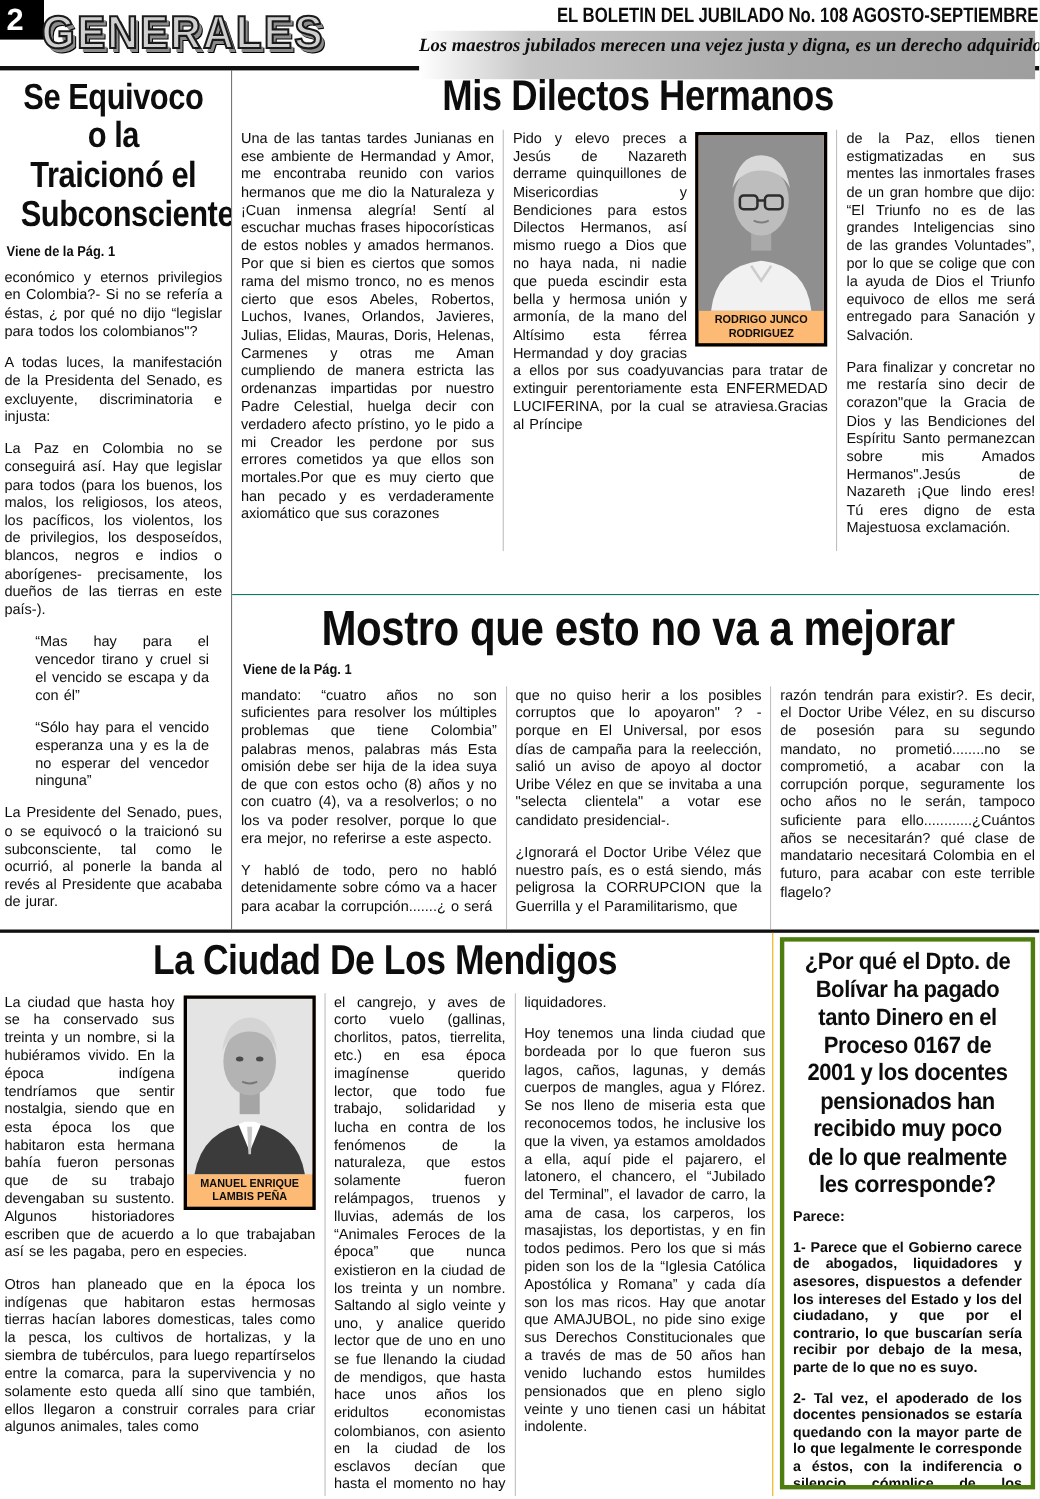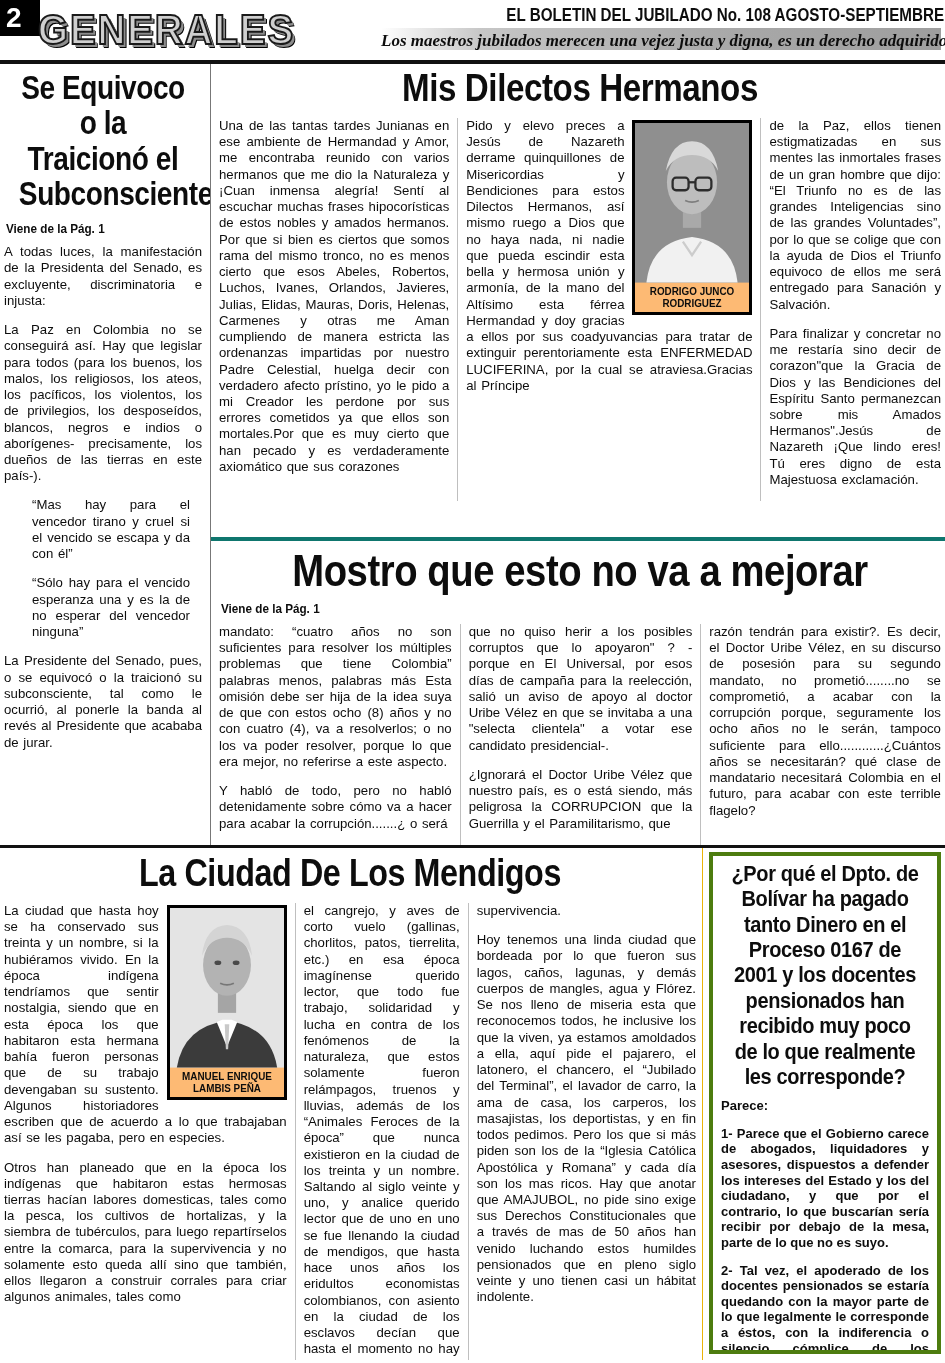--- a/index.html
+++ b/index.html
@@ -21,21 +21,21 @@
     letter-spacing:2px; color:#cfcfcf; -webkit-text-stroke:2px #1a1a1a;
     text-shadow:3px 3px 0 #8c8c8c, 4px 4px 0 #000;
     transform:scaleX(.92); transform-origin:left center; white-space:nowrap;
   }
   .mast-right { position:absolute; right:4px; top:4px; width:560px; text-align:right; }
   .mast-title {
     display:inline-block; font-weight:bold; font-size:19px; white-space:nowrap;
     transform:scaleX(.8); transform-origin:right center; letter-spacing:0;
   }
   .mast-tagline {
-    margin-top:2px; height:22px; line-height:26px; padding-right:6px;
+    margin-top:2px; height:44px; line-height:26px; padding-right:6px;
     background:linear-gradient(to right,#ffffff 0%,#c6c6c6 18%,#a9a9a9 60%,#9e9e9e 100%);
     font-family:"Liberation Serif", serif; font-style:italic; font-weight:bold;
     font-size:17px; white-space:nowrap;
   }
   
   p.body {
     font-size:13.2px; line-height:1.23; text-align:justify; margin-bottom:13px;
     word-spacing:1px;
   }
   p.quote { padding-left:28px; padding-right:12px; }
@@ -43,21 +43,21 @@
            transform:scaleX(.9); transform-origin:left center; }
   .hl { font-weight:bold; transform:scaleX(.85); transform-origin:center;
         text-align:center; letter-spacing:-.5px; }
   
   .main-top { display:flex; height:784px; border-bottom:3px solid #111; }
   .left-article {
     width:211px; border-right:1px solid #777; padding:4px 8px 0 4px; overflow:hidden;
   }
   .left-article h1 { font-size:33px; line-height:1.07; margin:2px 0 10px 0; }
   .center-region { flex:1; display:flex; flex-direction:column; overflow:hidden; }
-  .hermanos { height:477px; border-bottom:4px solid #0f766e; padding:2px 4px 0 8px; overflow:hidden; }
+  .hermanos { height:477px; border-bottom:1px solid #0f766e; padding:2px 4px 0 8px; overflow:hidden; }
   .hermanos h1 { font-size:39px; margin-bottom:8px; }
   .cols { display:flex; }
   .col { overflow:hidden; }
   .col + .col { border-left:1px solid #bfbfbf; }
   .hermanos .c1 { width:33%; padding-right:8px; }
   .hermanos .c2 { width:42%; padding:0 8px; }
   .hermanos .c3 { width:25%; padding-left:8px; }
   .mostro { flex:1; padding:4px 4px 0 8px; overflow:hidden; }
   .mostro h1 { font-size:45px; margin-bottom:2px; }
   .mostro .col { width:33.33%; }
@@ -106,20 +106,21 @@
       <span class="mast-title">EL BOLETIN DEL JUBILADO No. 108   AGOSTO-SEPTIEMBRE  DE 2006</span>
       <div class="mast-tagline">Los maestros jubilados merecen una vejez justa y digna, es un derecho adquirido</div>
     </div>
   </header>
 
   <div class="main-top">
 
     <aside class="left-article">
       <h1 class="hl">Se Equivoco o la Traicionó el Subconsciente</h1>
       <div class="viene">Viene de la Pág. 1</div>
+      <p class="body">económico y eternos privilegios en Colombia?-  Si no se refería a éstas, ¿ por qué no dijo “legislar para todos los colombianos"?</p>
       <p class="body">A todas luces, la manifestación de la Presidenta del Senado, es excluyente, discriminatoria e injusta:</p>
       <p class="body">La Paz en Colombia no se conseguirá así.  Hay que legislar para todos (para los buenos, los malos, los religiosos, los ateos, los pacíficos, los violentos, los de privilegios, los desposeídos, blancos, negros e indios o aborígenes- precisamente, los dueños de las tierras en este país-).</p>
       <p class="body quote">“Mas hay para el vencedor tirano y cruel si el vencido se escapa y da con él”</p>
       <p class="body quote">“Sólo hay para el vencido esperanza una y es la de no esperar del vencedor ninguna”</p>
       <p class="body">La Presidente del Senado, pues, o se equivocó o la traicionó su subconsciente, tal como le ocurrió, al ponerle la banda al revés al Presidente que acababa de jurar.</p>
     </aside>
 
     <div class="center-region">
 
       <section class="hermanos">
@@ -200,21 +201,21 @@
               <div>LAMBIS PEÑA</div>
             </figcaption>
           </figure>
           <p class="body">La ciudad que hasta hoy se ha conservado sus treinta y un nombre, si la hubiéramos vivido. En la época indígena tendríamos que sentir nostalgia, siendo que en esta época los que habitaron esta hermana bahía fueron personas que de su trabajo devengaban su sustento. Algunos historiadores escriben que de acuerdo a lo que trabajaban así se les pagaba, pero en especies.</p>
           <p class="body">Otros han planeado que en la época los indígenas  que habitaron estas hermosas tierras hacían labores domesticas, tales como la pesca, los cultivos de hortalizas, y la siembra de tubérculos, para luego repartírselos entre la comarca, para la supervivencia y no solamente esto queda allí sino que también, ellos llegaron a construir corrales para criar algunos animales, tales como</p>
         </div>
         <div class="col c2">
           <p class="body">el cangrejo, y aves de corto vuelo (gallinas, chorlitos, patos, tierrelita, etc.) en esa época imagínense querido lector, que todo fue trabajo, solidaridad y lucha en contra de los fenómenos de la naturaleza, que estos solamente fueron relámpagos, truenos y lluvias, además de los “Animales Feroces de la época” que nunca existieron en la ciudad de los treinta y un nombre. Saltando al siglo veinte y uno, y analice querido lector que de uno en uno se fue llenando la ciudad de mendigos, que hasta hace unos años los eridultos economistas colombianos, con asiento en la ciudad de los esclavos decían que hasta el momento no hay hambre, ni miseria y mucho menos prostitución a todos los niveles en la ciudad sitiada por la desidia de sus</p>
         </div>
         <div class="col c3">
-          <p class="body">supervivencia.</p>
+          <p class="body">liquidadores.</p>
           <p class="body">Hoy tenemos una linda ciudad que bordeada por lo que fueron sus lagos, caños, lagunas, y demás cuerpos de mangles, agua y Flórez. Se nos lleno de miseria esta que reconocemos todos, he inclusive los que la viven, ya estamos amoldados a ella, aquí pide el pajarero, el latonero, el chancero, el “Jubilado del Terminal”, el lavador de carro, la ama de casa, los carperos, los masajistas, los deportistas, y en fin todos pedimos.  Pero los que si más piden son los de la “Iglesia Católica Apostólica y Romana” y cada día son los mas ricos.  Hay que anotar que AMAJUBOL, no pide sino exige sus Derechos Constitucionales que a través de mas de 50 años han venido luchando estos humildes pensionados que en pleno siglo veinte y uno tienen casi un hábitat indolente.</p>
         </div>
       </div>
     </section>
 
     <aside class="bolivar-wrap">
       <div class="bolivar-box">
         <h2>¿Por qué el Dpto. de Bolívar ha pagado tanto Dinero en el Proceso 0167 de 2001 y los docentes pensionados han recibido muy poco de lo  que realmente les corresponde?</h2>
         <p>Parece:</p>
         <p>1- Parece que el Gobierno carece de abogados, liquidadores y asesores, dispuestos a defender los intereses del Estado y los del ciudadano, y que por el contrario, lo que buscarían sería recibir por debajo de la mesa, parte de lo que no es suyo.</p>

